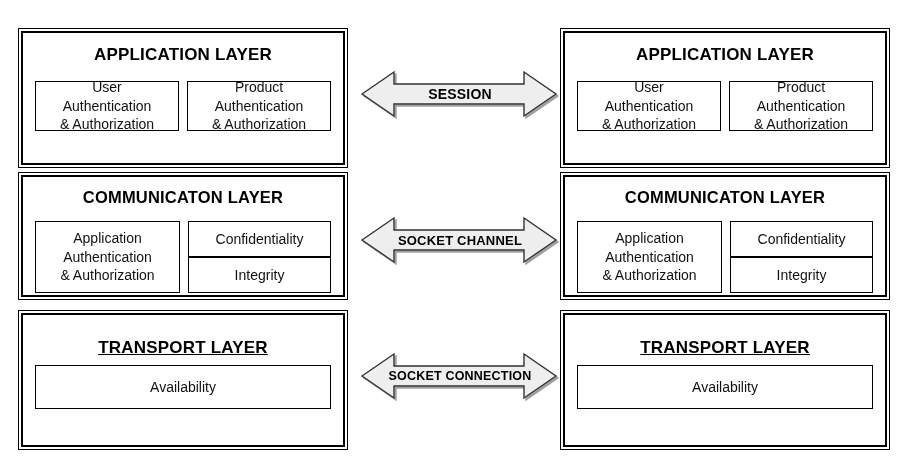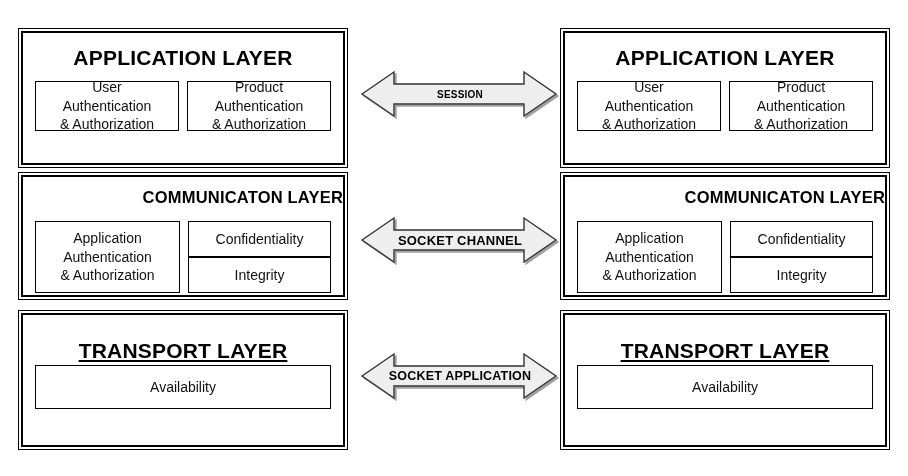--- a/index.html
+++ b/index.html
@@ -51,27 +51,27 @@
     padding: 0;
   }
 
   .layer-app       { top: 0px;   height: 140px; }
   .layer-comm      { top: 144px; height: 128px; }
   .layer-transport { top: 282px; height: 140px; }
 
   .layer-title {
     text-align: center;
     font-weight: bold;
-    font-size: 21px;
+    font-size: 17px;
     color: #000;
     letter-spacing: 0.2px;
     padding-top: 13px;
     line-height: 1.1;
   }
-  .layer-comm .layer-title { padding-top: 11px; font-size: 16.5px; text-align: right; }
+  .layer-comm .layer-title { padding-top: 11px; font-size: 16.5px; }
   .layer-transport .layer-title { padding-top: 24px; text-decoration: underline; }
 
   
   .subrow {
     position: absolute;
     left: 12px;
     right: 12px;
     display: flex;
     gap: 8px;
   }
@@ -128,21 +128,21 @@
   .arrow-label {
     position: absolute;
     left: 0;
     top: 0;
     width: 200px;
     height: 56px;
     display: flex;
     align-items: center;
     justify-content: center;
     font-weight: bold;
-    font-size: 10px;
+    font-size: 14px;
     color: #000;
     letter-spacing: 0.2px;
     pointer-events: none;
   }
   .arrow-socket .arrow-label { font-size: 12.5px; }
   .arrow-secure .arrow-label { font-size: 13px; }
 </style>
 </head>
 <body>
 
@@ -282,16 +282,16 @@
 
   <div class="arrow arrow-socket">
     <svg viewBox="0 0 200 56" xmlns="http://www.w3.org/2000/svg">
       <defs>
         <filter id="sh3" x="-20%" y="-20%" width="150%" height="150%">
           <feDropShadow dx="2" dy="2" stdDeviation="0.6" flood-color="#909090" flood-opacity="0.85"></feDropShadow>
         </filter>
       </defs>
       <polygon points="2,28 34,6 34,18 164,18 164,6 196,28 164,50 164,38 34,38 34,50" fill="#EEEEEE" stroke="#333333" stroke-width="1.4" filter="url(#sh3)"></polygon>
     </svg>
-    <div class="arrow-label">SOCKET APPLICATION</div>
+    <div class="arrow-label">SOCKET CONNECTION</div>
   </div>
 
 </div>
 
 </body></html>

